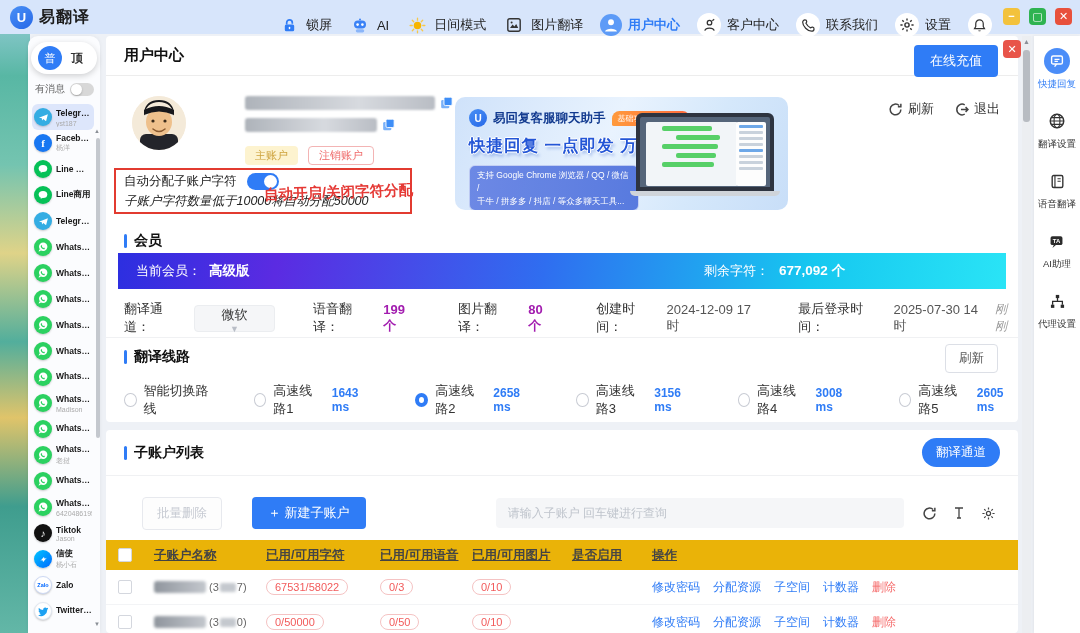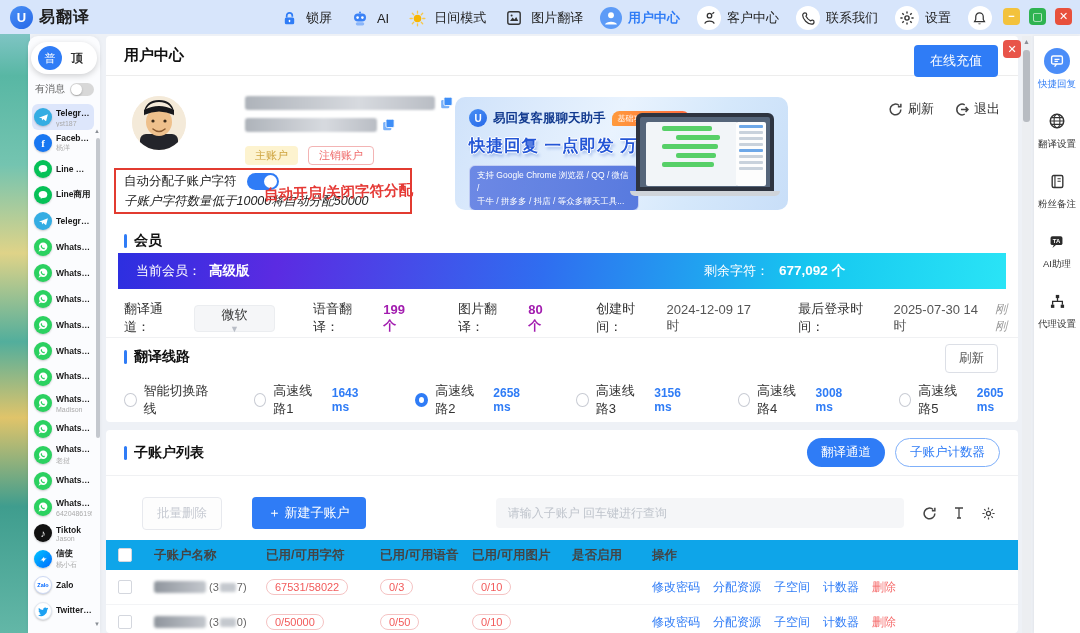--- a/index.html
+++ b/index.html
@@ -8,21 +8,21 @@
 
   
   .desktop-strip { position:absolute; left:0; top:0; width:30px; height:633px;
     background:linear-gradient(180deg,#9ecfdd 0%,#58b7a4 12%,#74c4b0 26%,#dfd388 40%,#52ae9c 54%,#e0c46a 66%,#3f9d8e 80%,#63b7a7 100%); }
 
   
   .topbar { position:absolute; left:0; top:0; width:1080px; height:34px; background:#d7e5fb; display:flex; align-items:center; z-index:30; }
   .logo-wrap { display:flex; align-items:center; margin-left:10px; gap:6px; }
   .logo-circle { width:23px; height:23px; border-radius:50%; background:linear-gradient(145deg,#4a90f5,#2668e8); color:#fff; font-weight:bold; font-size:13px; display:flex; align-items:center; justify-content:center; }
   .logo-title { font-size:16px; font-weight:900; color:#1c1c1c; letter-spacing:1px; }
-  .topnav { position:absolute; left:278px; right:88px; top:1px; height:34px; display:flex; align-items:center; justify-content:space-between; }
+  .topnav { position:absolute; left:278px; right:88px; top:8px; height:34px; display:flex; align-items:center; justify-content:space-between; }
   .nav-item { display:flex; align-items:center; gap:6px; cursor:pointer; }
   .nav-label { font-size:13px; color:#222; }
   .nav-item.active .nav-label { color:#2f7cf6; font-weight:bold; }
   .nav-icon { display:flex; align-items:center; justify-content:center; width:22px; height:22px; }
   .nav-icon.circle-white { background:#fff; border-radius:50%; width:24px; height:24px; }
   .win-controls { position:absolute; right:8px; top:8px; display:flex; gap:9px; }
   .win-btn { width:17px; height:17px; border-radius:4px; color:#fff; font-size:11px; line-height:16px; text-align:center; font-weight:bold; cursor:pointer; }
   .win-min { background:#f3c23c; } .win-max { background:#2fb351; } .win-close { background:#e8503c; }
 
   
@@ -126,21 +126,21 @@
   .pill-outline { background:#fff; color:#2f7cf6; border:1px solid #7fb0fa; border-radius:15px; padding:5px 14px; font-size:12.5px; cursor:pointer; }
   .controls { margin-top:22px; display:flex; align-items:center; padding:0 22px 0 36px; height:30px; }
   .btn-disabled { background:#fdfdfd; border:1px solid #e7e9ee; color:#c6cad2; border-radius:4px; padding:7px 14px; font-size:12.5px; }
   .btn-create { margin-left:30px; }
   .search { margin-left:130px; flex:1; height:30px; background:#f5f6f8; border:none; border-radius:4px; padding:0 12px; font-size:12px; color:#333; }
   .search::placeholder { color:#bfc4cc; }
   .ctl-icons { margin-left:18px; display:flex; gap:15px; align-items:center; color:#444; }
   .ctl-icons span { cursor:pointer; display:flex; }
   .table { margin-top:12px; }
   .trow { display:grid; grid-template-columns:40px 112px 114px 92px 100px 80px 1fr; align-items:center; }
-  .thead { background:#0ea5e9; height:30px; font-size:12.5px; color:#444; font-weight:bold; }
+  .thead { background:#eab308; height:30px; font-size:12.5px; color:#444; font-weight:bold;text-decoration:underline; }
   .tbody-row { height:35px; border-bottom:1px solid #f3f4f6; font-size:12px; }
   .cell { padding-left:8px; }
   .checkbox { width:14px; height:14px; border:1px solid #d4d7de; border-radius:2px; background:#fff; margin-left:12px; cursor:pointer; }
   .num-pill { display:inline-block; border:1px solid #f5c3c3; color:#f25b5b; background:#fff; border-radius:10px; padding:1px 8px; font-size:11px; }
   .rowname { display:flex; align-items:center; gap:3px; }
   .rowname .blurbar { height:12px; filter:blur(1.5px); background:linear-gradient(90deg,#8f959d,#c3c7cd); }
   .rowsuffix { color:#666; font-size:11px; display:flex; align-items:center; }
   .miniblur { display:inline-block; width:16px; height:9px; border-radius:2px; background:#c4c8ce; filter:blur(1.5px); margin:0 1px; }
   .actions { display:flex; gap:13px; }
   .act { color:#2f7cf6; cursor:pointer; white-space:nowrap; }
@@ -692,21 +692,20 @@
 </div>
 
 <div class="card card2">
   <div class="c2-header">
     <span class="section-title">
       <span class="section-bar"></span>
       <span>子账户列表</span>
     </span>
     <span class="c2-pills">
       <span class="pill-blue">翻译通道</span>
-      <span class="pill-outline">子账户计数器</span>
     </span>
   </div>
   <div class="controls">
     <button class="btn-disabled">批量删除</button>
     <button class="btn-primary btn-create">＋ 新建子账户</button>
     <input class="search" placeholder="请输入子账户 回车键进行查询" style="">
     <span class="ctl-icons">
       <span>
           <svg width="15" height="15" viewBox="0 0 14 14">
             <path d="M12 7a5 5 0 1 1-1.6-3.7" fill="none" stroke="#444" stroke-width="1.4"></path>
@@ -799,21 +798,21 @@
       <span class="rb-label">翻译设置</span>
     </div>
     <div class="rb-item">
       <span class="rb-icon">
         <svg width="17" height="17" viewBox="0 0 16 16">
           <rect x="3" y="2.4" width="10" height="11.2" rx="1.4" fill="none" stroke="#333" stroke-width="1.3"></rect>
           <path d="M5.6 2.4v11.2" stroke="#333" stroke-width="1.1"></path>
           <path d="M8 5.4h3M8 7.8h3" stroke="#333" stroke-width="1.1"></path>
         </svg>
       </span>
-      <span class="rb-label">粉丝备注</span>
+      <span class="rb-label">语音翻译</span>
     </div>
     <div class="rb-item">
       <span class="rb-icon">
         <svg width="17" height="17" viewBox="0 0 16 16">
           <rect x="2.4" y="3" width="11.2" height="8.4" rx="1.8" fill="#2b2b2b"></rect>
           <path d="M5.4 11.4l-1.2 2.6 3.2-2.6z" fill="#2b2b2b"></path>
           <text x="8" y="9.4" font-size="5.6" fill="#fff" text-anchor="middle" font-weight="bold" font-family="Liberation Sans,sans-serif">TA</text>
         </svg>
       </span>
       <span class="rb-label">AI助理</span>

